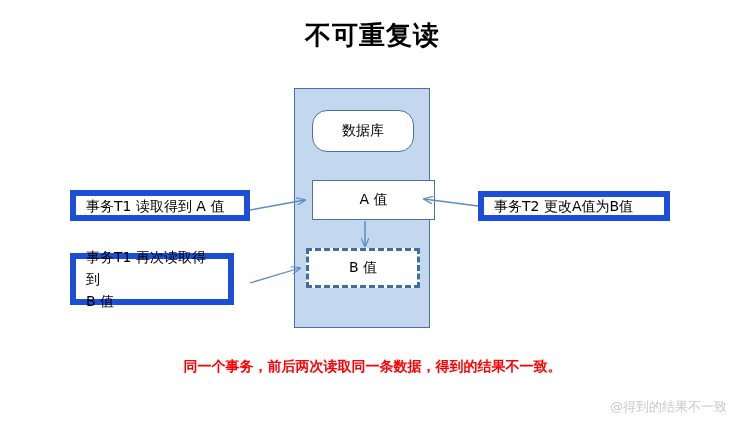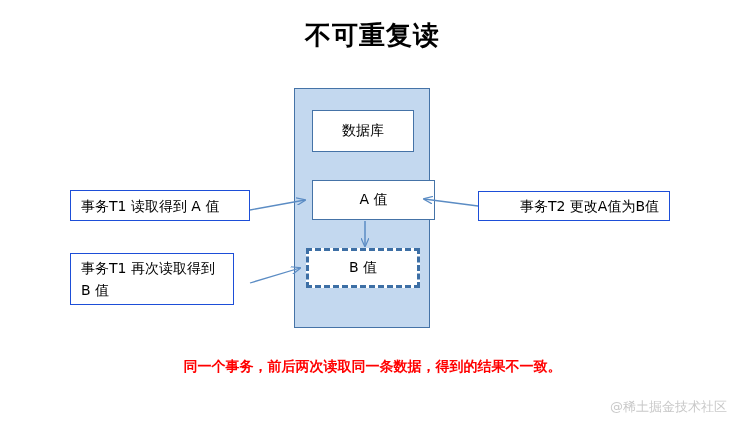--- a/index.html
+++ b/index.html
@@ -48,20 +48,21 @@
     align-items: center;
     justify-content: center;
     font-size: 14px;
     color: #000000;
   }
   #box-database {
     left: 312px;
     top: 110px;
     width: 102px;
     height: 42px;
+    border-radius: 15px;
   }
   #box-a-value {
     left: 312px;
     top: 180px;
     width: 123px;
     height: 40px;
   }
   #box-b-value {
     position: absolute;
     left: 306px;
@@ -73,21 +74,21 @@
     box-sizing: border-box;
     display: flex;
     align-items: center;
     justify-content: center;
     font-size: 14px;
     color: #000000;
   }
   .label-box {
     position: absolute;
     background: #ffffff;
-    border: 1px solid #1d4ed8;
+    border: 6px solid #1d4ed8;
     box-sizing: border-box;
     display: flex;
     align-items: center;
     font-size: 14px;
     color: #000000;
     padding: 0 10px;
     line-height: 22px;
   }
   #label-t1-read {
     left: 70px;
@@ -99,21 +100,21 @@
     left: 70px;
     top: 253px;
     width: 164px;
     height: 52px;
   }
   #label-t2-update {
     left: 478px;
     top: 191px;
     width: 192px;
     height: 30px;
-    justify-content: flex-end;
+    justify-content: flex-start;
   }
   #arrows {
     position: absolute;
     left: 0;
     top: 0;
     width: 745px;
     height: 426px;
     pointer-events: none;
   }
   #caption {
@@ -187,15 +188,15 @@
 
     <line x1="250" y1="283" x2="300" y2="268" stroke="#5b8cc4" stroke-width="1.3" marker-end="url(#ah-right)"></line>
 
     <line x1="478" y1="206" x2="424" y2="199" stroke="#5b8cc4" stroke-width="1.3" marker-end="url(#ah-left)"></line>
 
     <line x1="365" y1="221" x2="365" y2="246" stroke="#5b8cc4" stroke-width="1.5" marker-end="url(#ah-down)"></line>
   </svg>
 
   <div id="caption">同一个事务，前后两次读取同一条数据，得到的结果不一致。</div>
 
-  <div id="watermark">@稀土掘金技术社区</div>
+  <div id="watermark">@得到的结果不一致</div>
 
 </div>
 
 </body></html>

